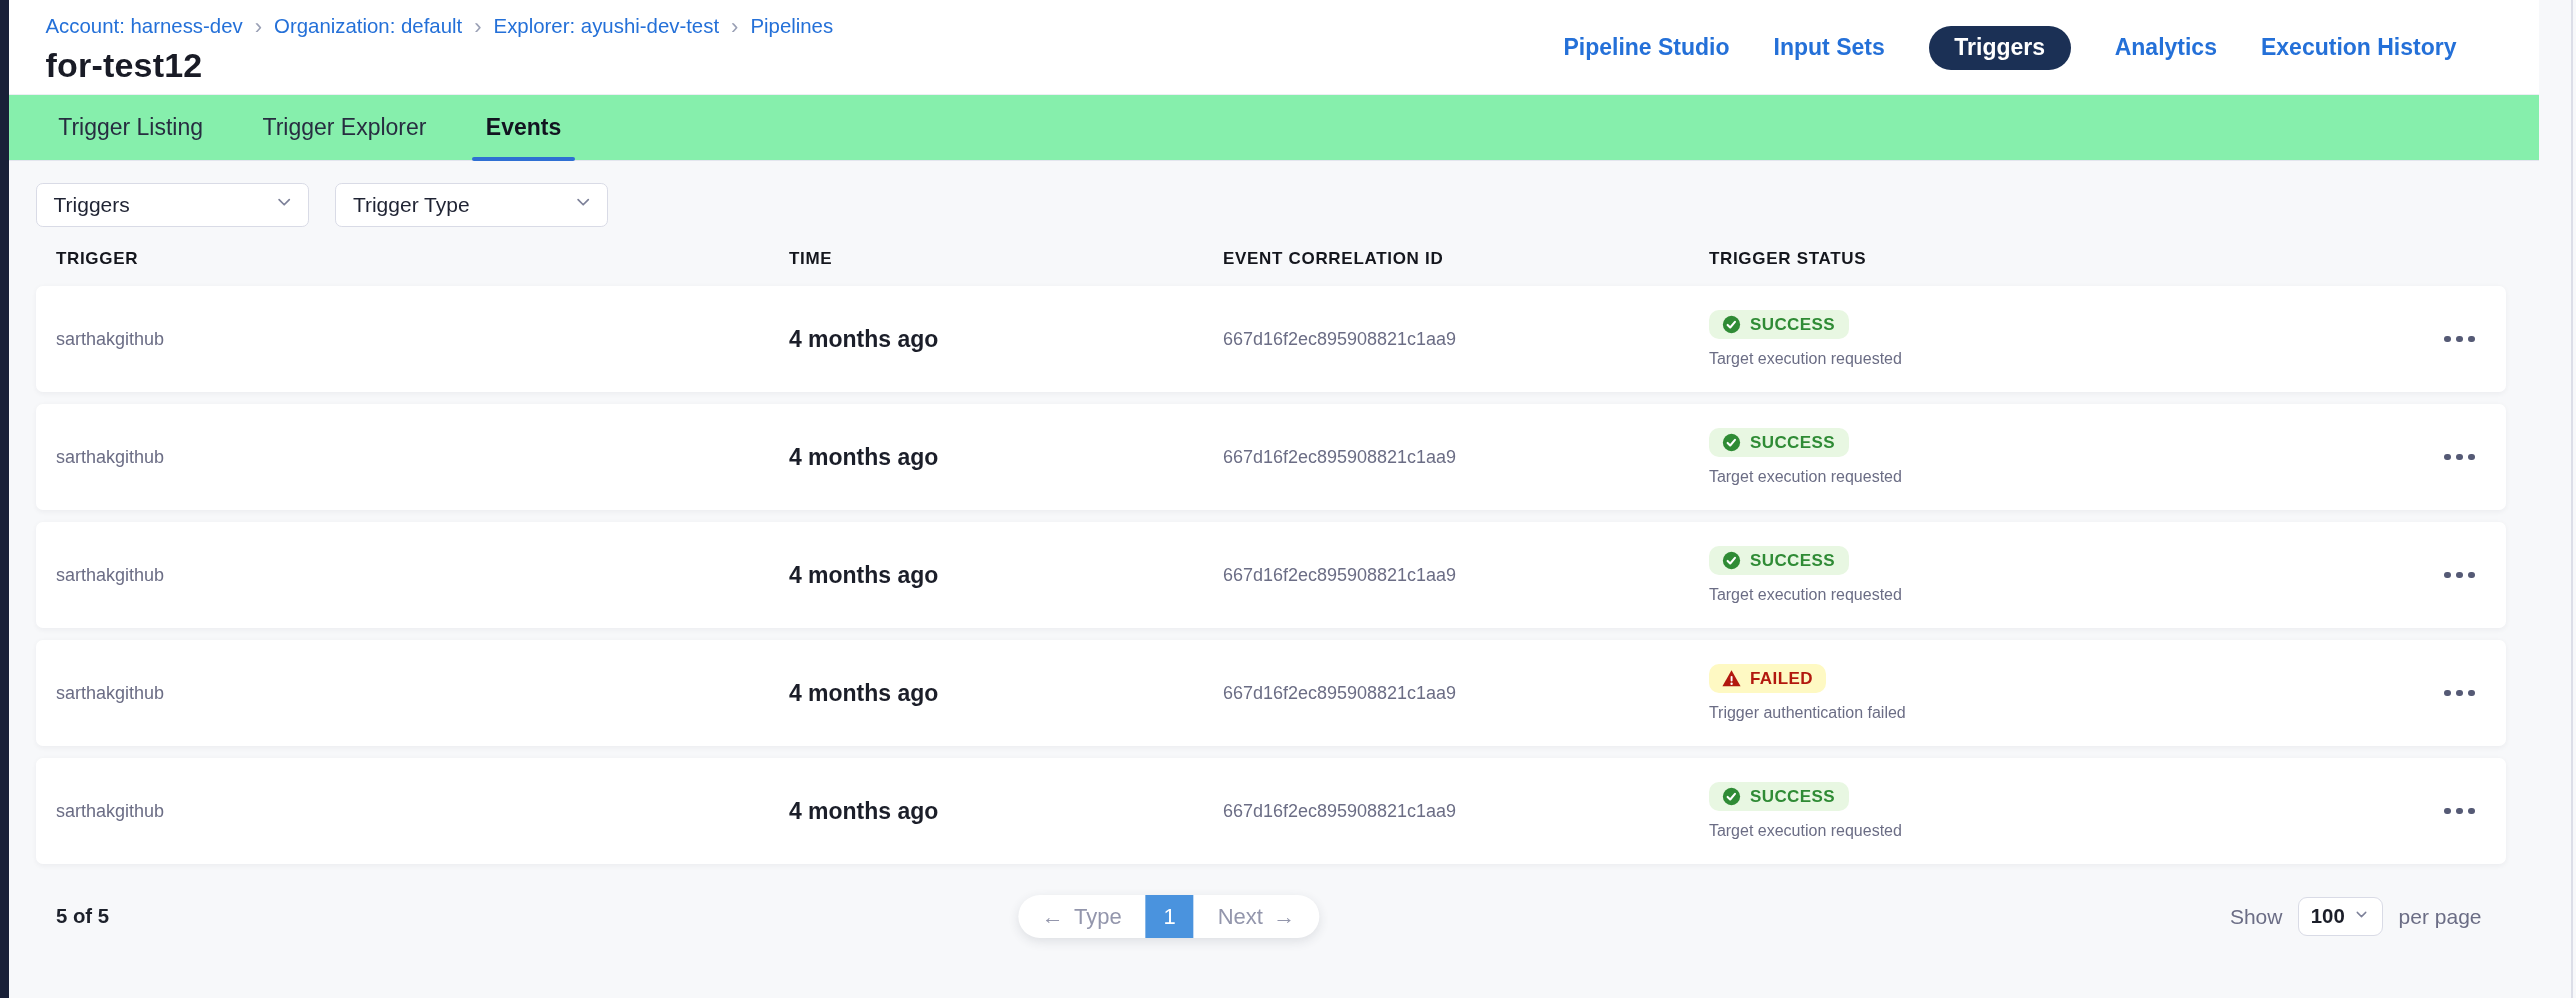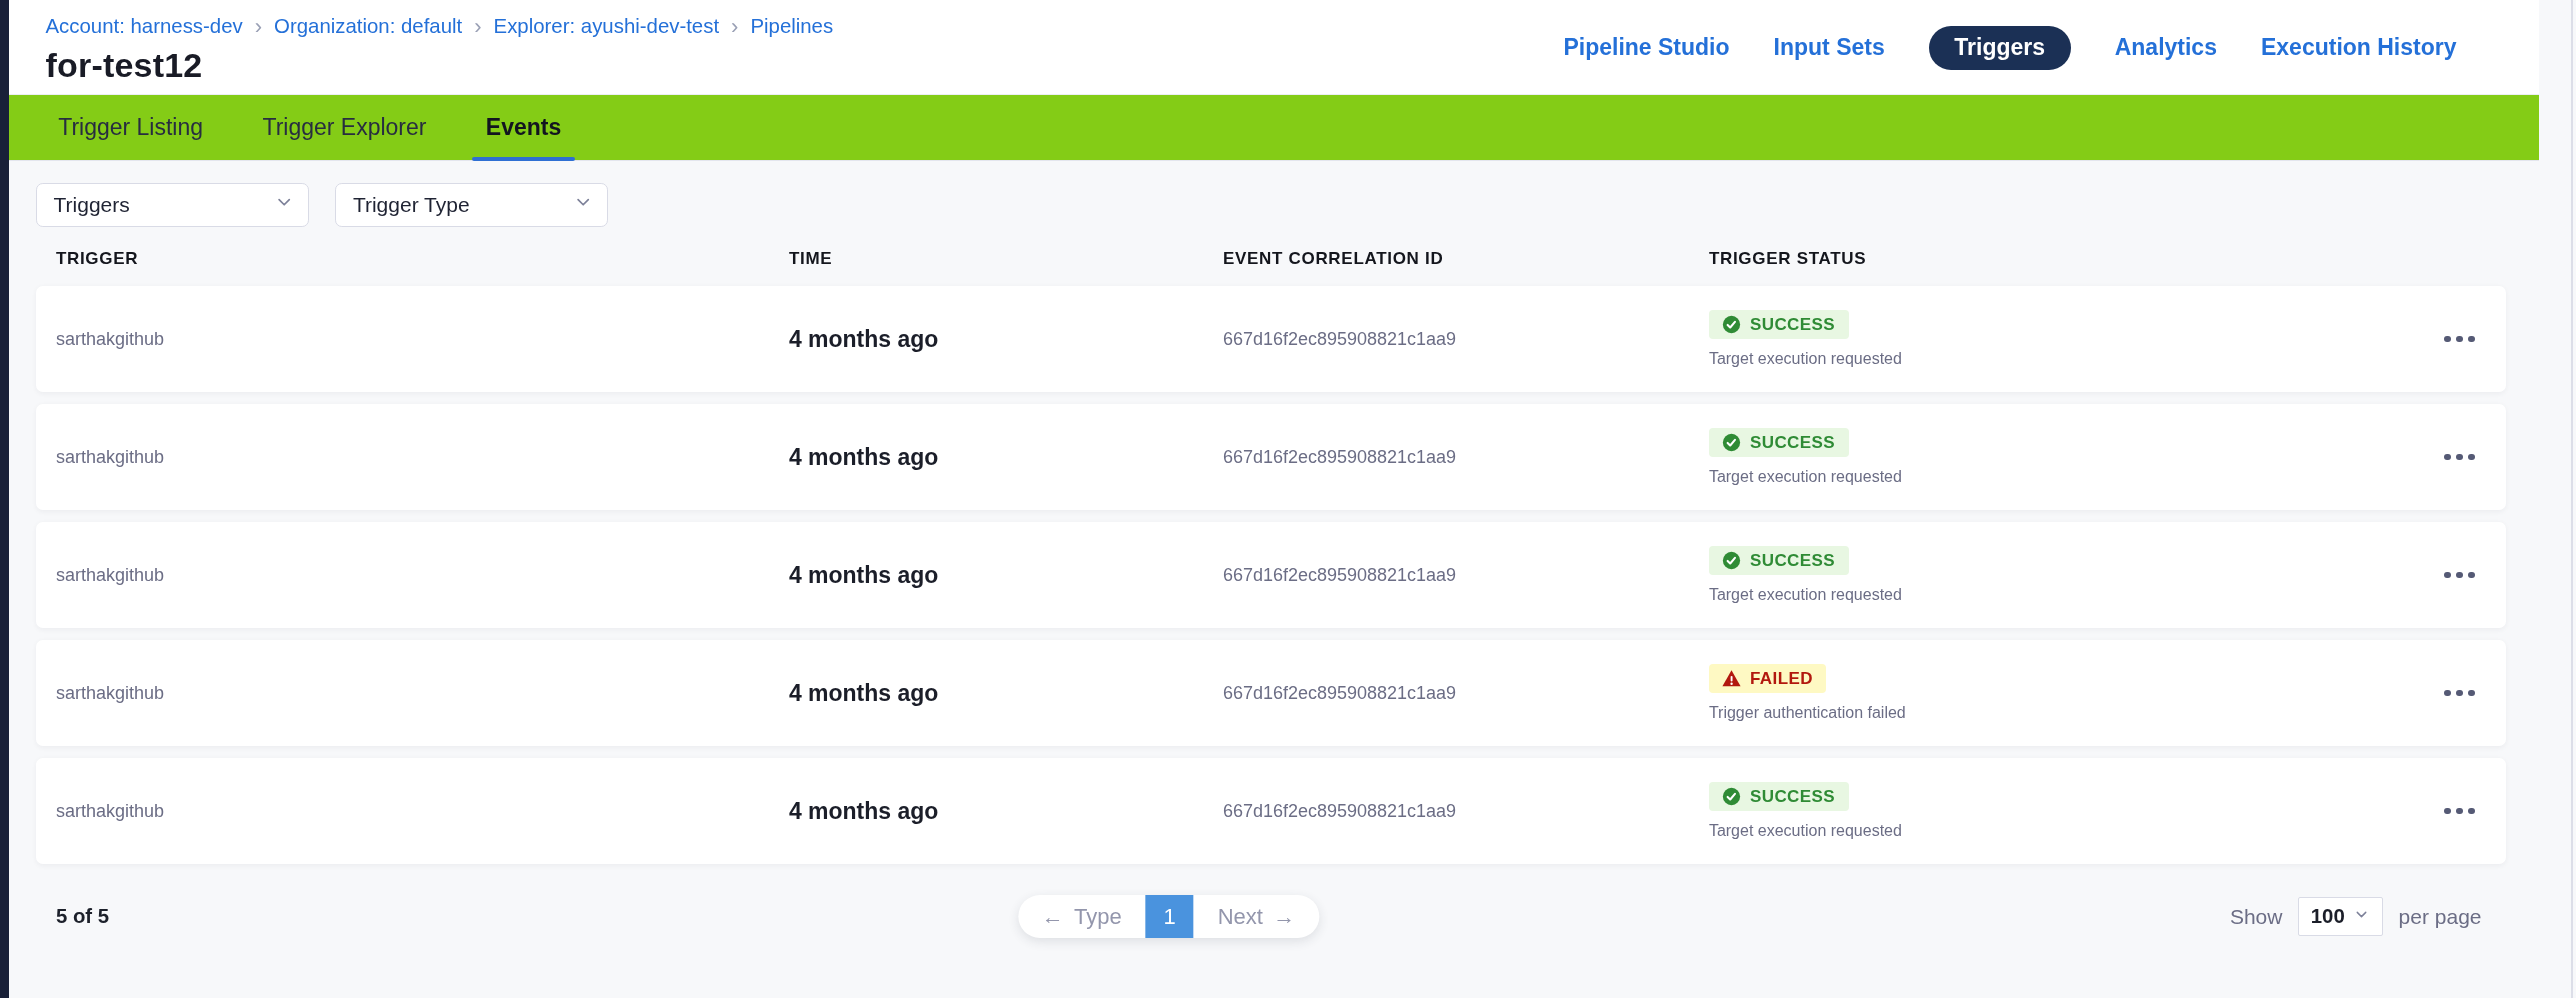--- a/index.html
+++ b/index.html
@@ -21,21 +21,21 @@
   .header { background:#fff; height:95px; padding:0 48px 0 37px; border-bottom:0.9px solid #eceef3; position:relative; }
   .breadcrumb { padding-top:15.3px; display:flex; align-items:center; gap:12px; font-size:20.4px; }
   .crumb { color:#2470d8; cursor:pointer; white-space:nowrap; }
   .sep { color:#9aa0b5; font-size:22px; line-height:1; }
   .page-title { margin-top:7.7px; font-size:34px; font-weight:700; color:#191b26; letter-spacing:0.2px; }
   .top-nav { position:absolute; right:82px; top:0; height:95px; display:flex; align-items:center; gap:44px; }
   .nav-link { font-size:23px; font-weight:600; color:#2470d8; cursor:pointer; white-space:nowrap; }
   .nav-link.pill { background:#1b3055; color:#fff; padding:8.5px 25.6px; border-radius:22px; }
 
   
-  .tabbar { background:#84cc16; height:66px; display:flex; align-items:stretch; gap:56px; padding-left:48px; border-bottom:0.9px solid #e4e6ee;text-align:center; }
+  .tabbar { background:#86efac; height:66px; display:flex; align-items:stretch; gap:56px; padding-left:48px; border-bottom:0.9px solid #e4e6ee;text-align:center; }
   .tab { display:flex; align-items:center; font-size:23px; color:#272d40; cursor:pointer; position:relative; padding:0 1.7px; }
   .tab.active { font-weight:700; color:#121420; }
   .tab.active::after { content:""; position:absolute; left:-12px; right:-12px; bottom:-0.9px; height:4.3px; background:#2e6fd3; border-radius:2.6px; }
 
   
   .container { margin-left:27px; width:2470px; }
 
   .filters { display:flex; gap:26.4px; margin-top:22px; }
   .filter { width:273px; height:44px; background:#fff; border:0.9px solid #d9dbe6; border-radius:6.8px;
             display:flex; align-items:center; justify-content:space-between; padding:0 13.6px 0 17px;
@@ -44,21 +44,21 @@
 
   .grid { display:grid; grid-template-columns:733px 434px 486px 1fr 51px; padding:0 20.4px; align-items:center; }
 
   .thead { margin-top:22px; font-size:17px; font-weight:700; letter-spacing:0.7px; color:#14161d; }
 
   .rows { margin-top:17px; display:flex; flex-direction:column; gap:12px; }
   .row { background:#fff; border-radius:6.8px; height:106px; box-shadow:0 1.7px 5.1px rgba(40,46,62,.05); cursor:pointer; }
   .c-trigger, .c-id { font-size:18px; color:#6b6d85; }
   .c-time { font-size:23px; font-weight:700; color:#1b1e29; }
   .c-status { display:flex; flex-direction:column; gap:10.2px; }
-  .badge { display:inline-flex; align-items:center; gap:8.5px; height:29px; padding:0 13.6px; border-radius:4px;
+  .badge { display:inline-flex; align-items:center; gap:8.5px; height:29px; padding:0 13.6px; border-radius:10px;
            width:fit-content; font-size:17px; font-weight:700; letter-spacing:0.4px; }
   .badge .bicon { display:none; align-items:center; }
   .badge.success { background:#e8f7e2; color:#2f8b35; }
   .badge.success .check-wrap { display:inline-flex; }
   .badge.failed { background:#fef9c3; color:#b2180e; }
   .badge.failed .warn-wrap { display:inline-flex; }
   .status-msg { font-size:16px; color:#6b6d85; }
   .c-menu { display:flex; justify-content:center; }
   .dots { display:flex; gap:5.1px; align-items:center; justify-content:center; width:48px; height:37px;
           background:none; border:none; cursor:pointer; }
@@ -68,21 +68,21 @@
   .footerbar { position:relative; display:flex; align-items:center; margin-top:31px; height:43px; padding:0 24px 0 20.4px; }
   .count { font-size:20.4px; font-weight:700; color:#1d212b; }
   .pager { position:absolute; left:50%; transform:translateX(calc(-50% - 102px));
            display:flex; align-items:center; height:43px; background:#fff; border-radius:23px; overflow:hidden;
            box-shadow:0 3.4px 10.2px rgba(40,46,62,.12); }
   .pager-btn { display:flex; align-items:center; gap:10.2px; height:100%; padding:0 24px; font-size:22px;
                color:#9396ac; background:none; border:none; cursor:pointer; font-family:inherit; }
   .page-num { width:48px; height:100%; background:#4a93de; color:#fff; display:flex; align-items:center;
               justify-content:center; font-size:22px; cursor:pointer; }
   .page-size { margin-left:auto; display:flex; align-items:center; gap:15.3px; font-size:21px; color:#6b6d85; }
-  .size-select { height:39px; min-width:80px; background:#fff; border:0.9px solid #d9dbe6; border-radius:2px;
+  .size-select { height:39px; min-width:80px; background:#fff; border:0.9px solid #d9dbe6; border-radius:9px;
                  display:flex; align-items:center; justify-content:center; gap:8.5px; padding:0 12px;
                  font-size:20.4px; font-weight:700; color:#1b1e29; cursor:pointer; }
 </style>
 </head>
 <body>
 
 <div class="rail"></div>
 <div class="scroll-line"></div>
 
 <div class="page">

